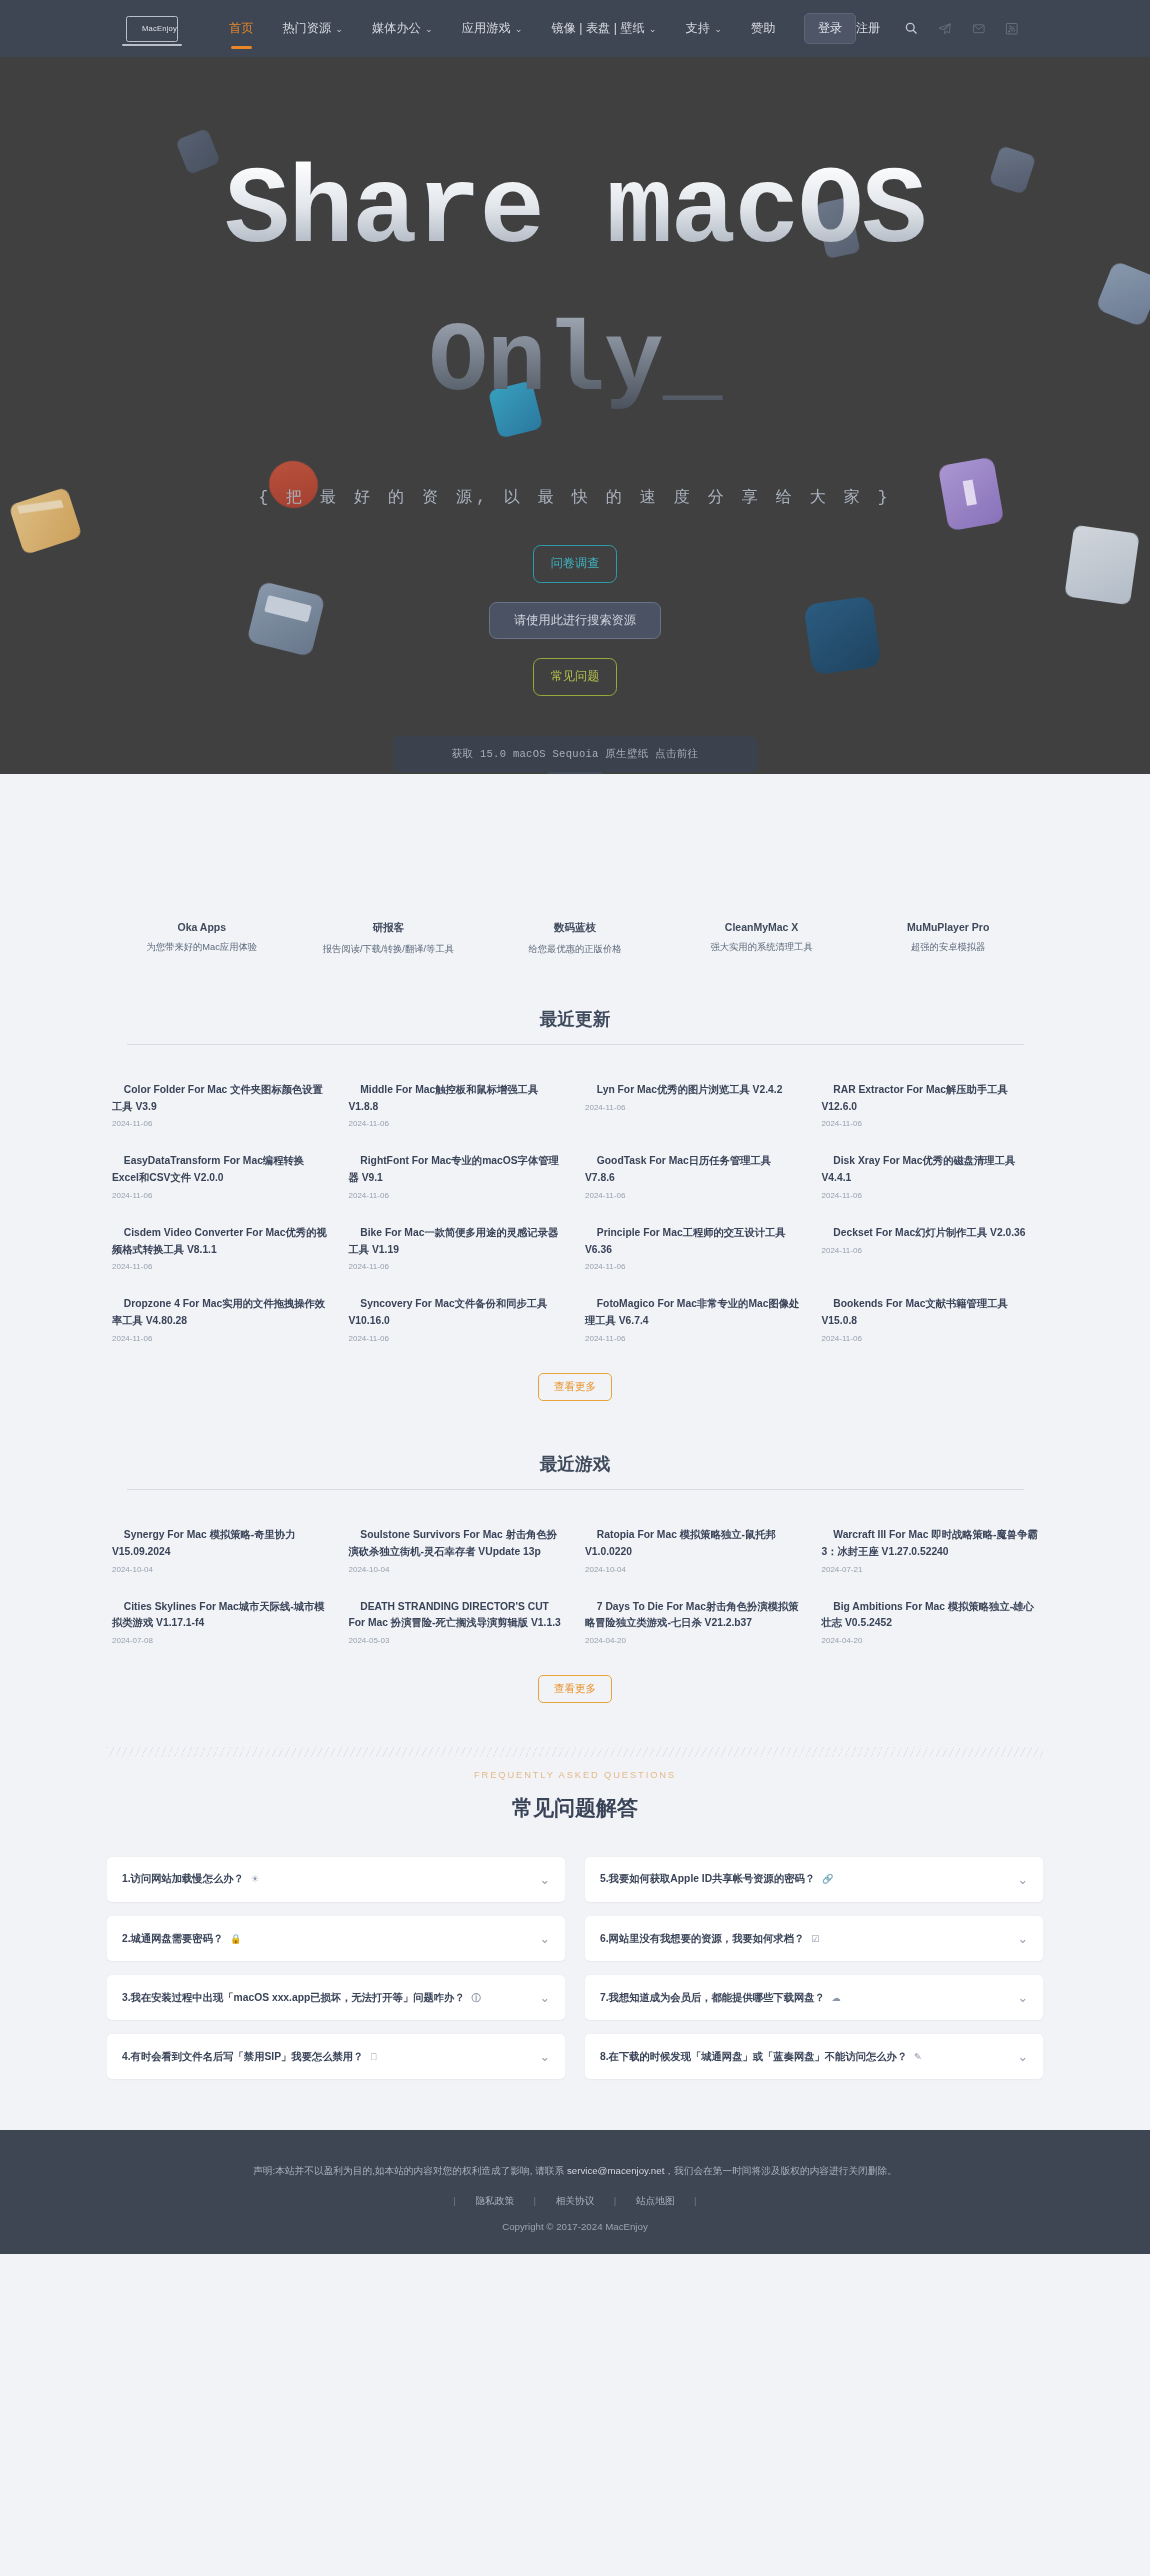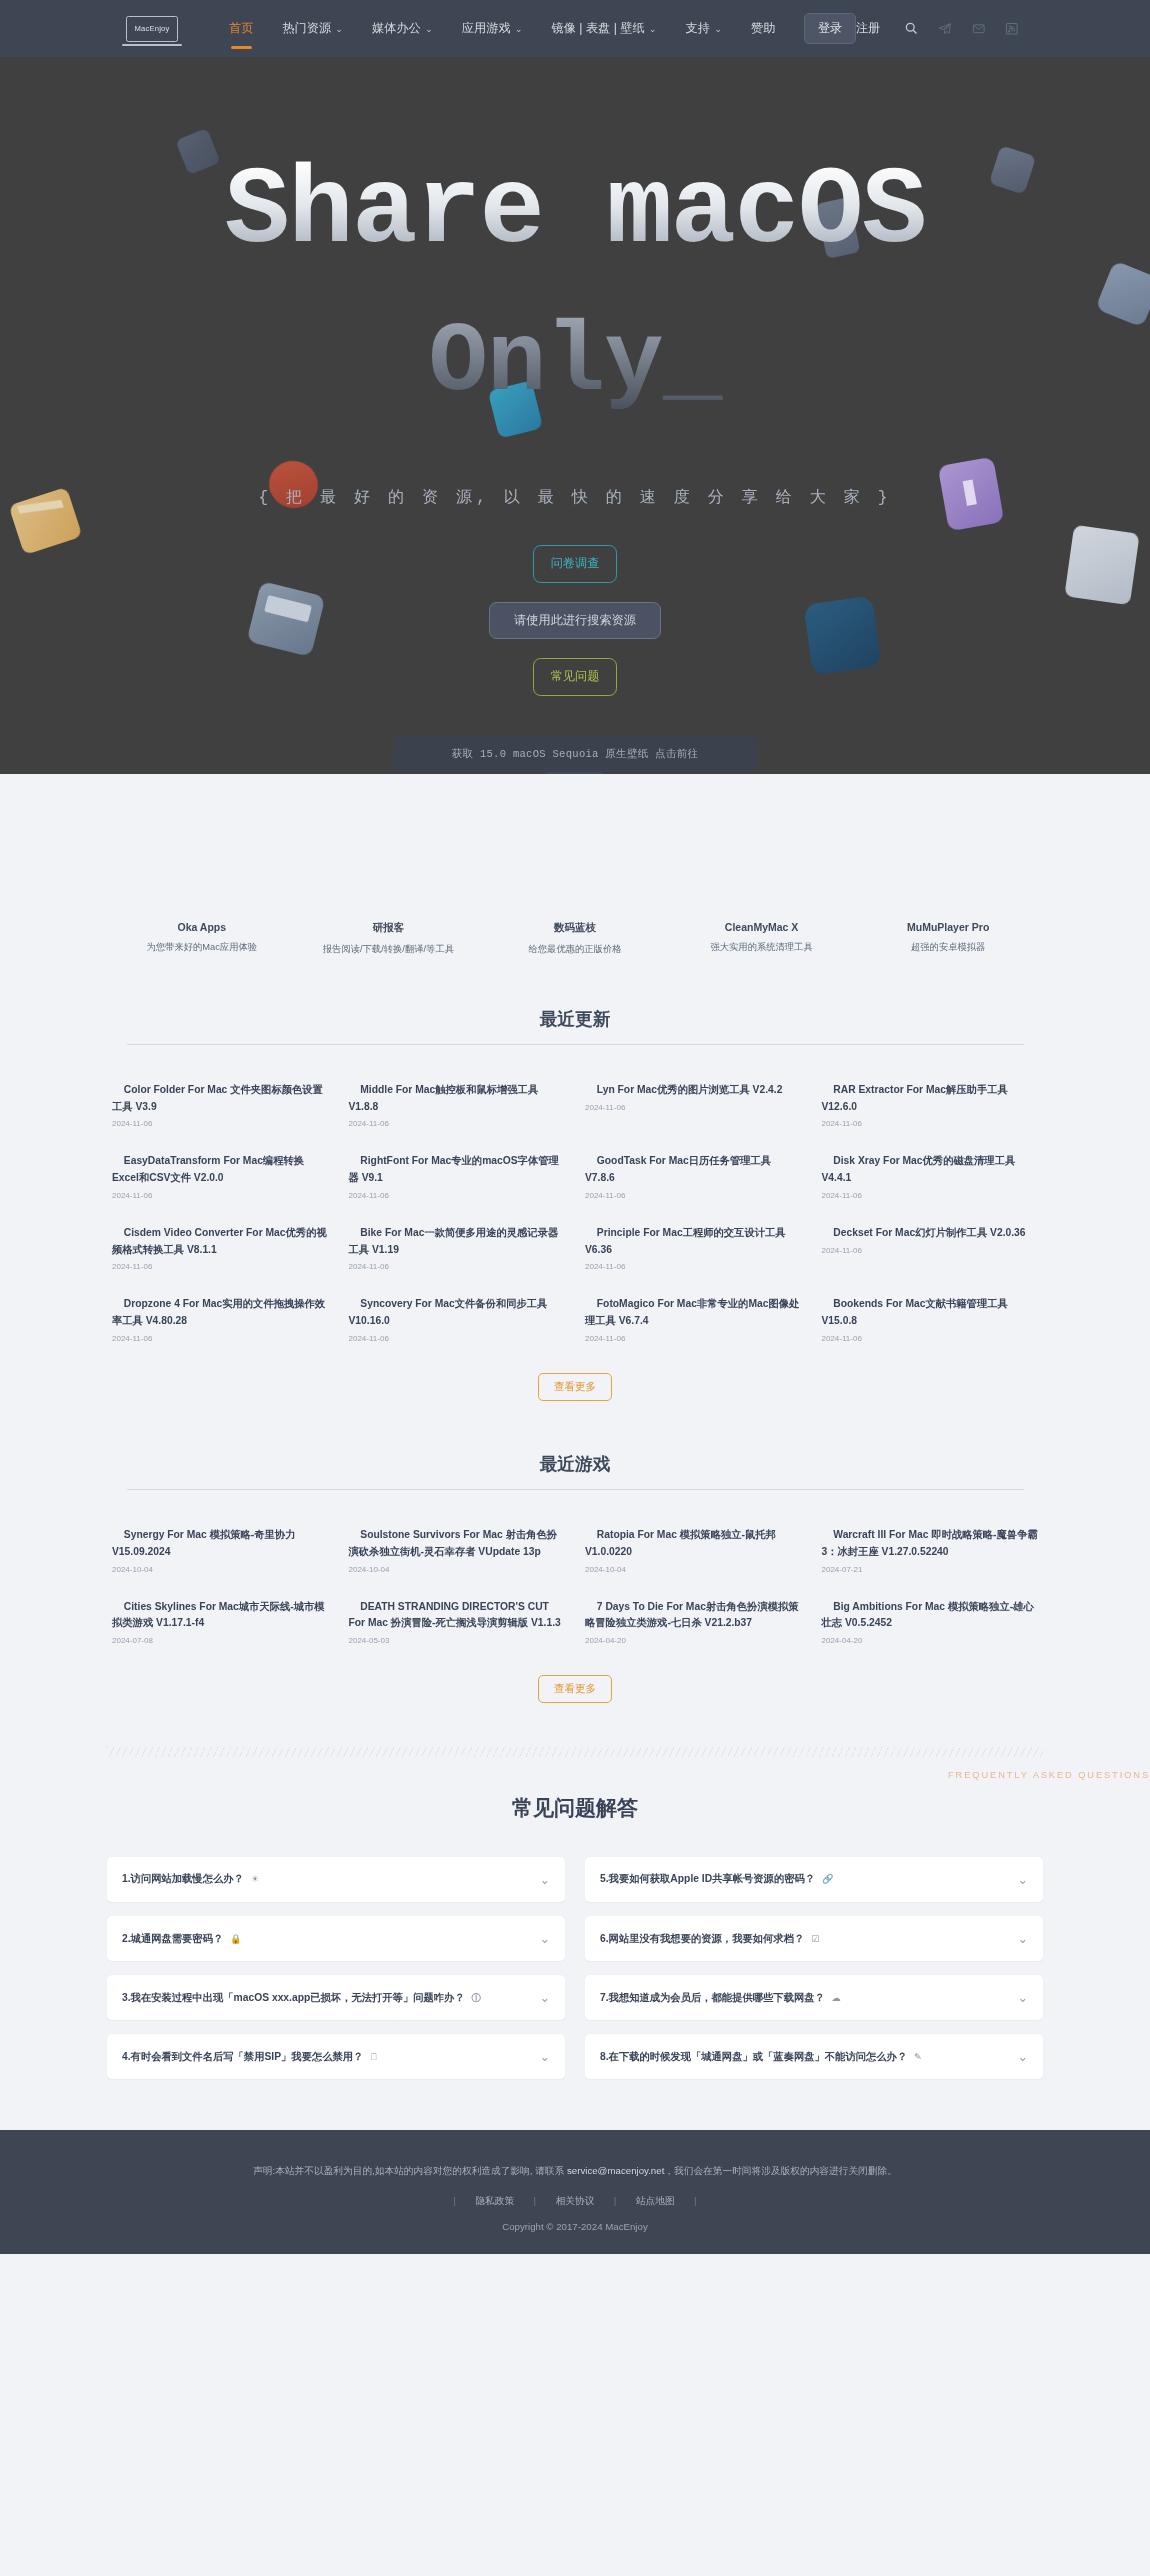--- a/index.html
+++ b/index.html
@@ -18,21 +18,21 @@
     display: flex;
     align-items: center;
     padding: 0 0 0 126px;
     position: relative;
     z-index: 30;
   }
   .logo-box {
     width: 52px; height: 26px;
     border: 1.3px solid #b9bfc9;
     border-radius: 2.5px;
-    display: flex; align-items: center; justify-content: center;
+    display: flex; align-items: center; justify-content: flex-end;
     position: relative;
     margin-right: 51px;
   }
   .logo-box::after {
     content:"";
     position:absolute; left:-5px; right:-5px; bottom:-5px;
     height: 1.7px; background:#b9bfc9; border-radius:1.7px;
   }
   .logo-text { font-size: 7.6px; color:#dfe3e9; letter-spacing: 0.2px; }
   .nav { display: flex; align-items: center; }
@@ -191,21 +191,21 @@
     padding:5.9px 15px; cursor:pointer; background:transparent;
   }
 
   
   .faq-sec { margin-top: 44px; position:relative; padding-bottom: 17px; }
   .hatch {
     width: 936px; margin: 0 auto; height: 10px;
     background: repeating-linear-gradient(115deg, #dfe3e9 0 0.8px, transparent 0.8px 5.9px);
   }
   .faq-kicker {
-    text-align:right; margin-top: 13.5px;
+    text-align:center; margin-top: 13.5px;
     color:#e6b98a; font-size:9.3px; letter-spacing:1.9px;
   }
   .faq-title { text-align:center; margin-top:13.5px; font-size:21px; font-weight:700; color:#3a4459; }
   .faq-grid {
     width: 936px; margin: 35px auto 0;
     display:grid; grid-template-columns: 1fr 1fr; column-gap: 20px;
   }
   .faq-col { display:flex; flex-direction:column; gap: 14.3px; }
   .faq-item {
     background:#fff; border-radius:5px;

